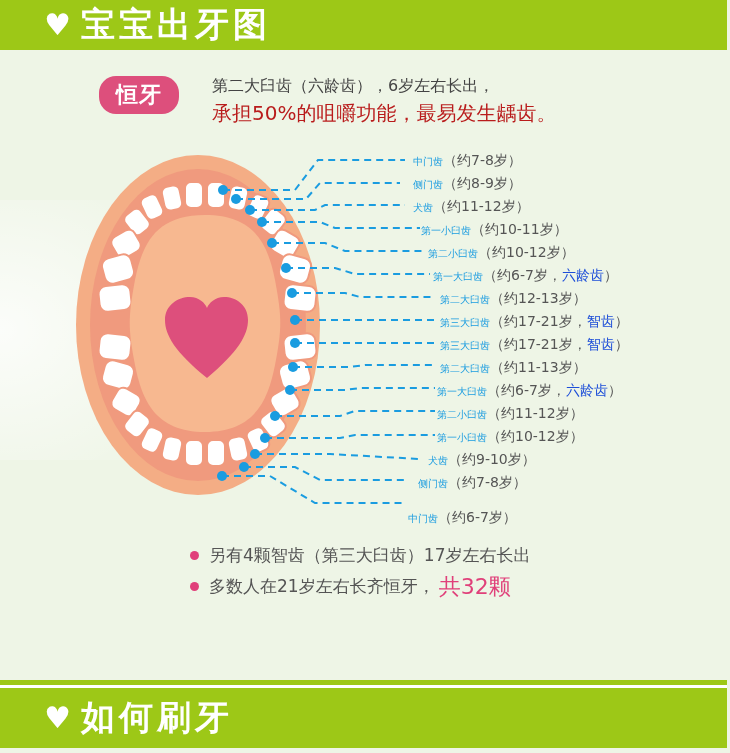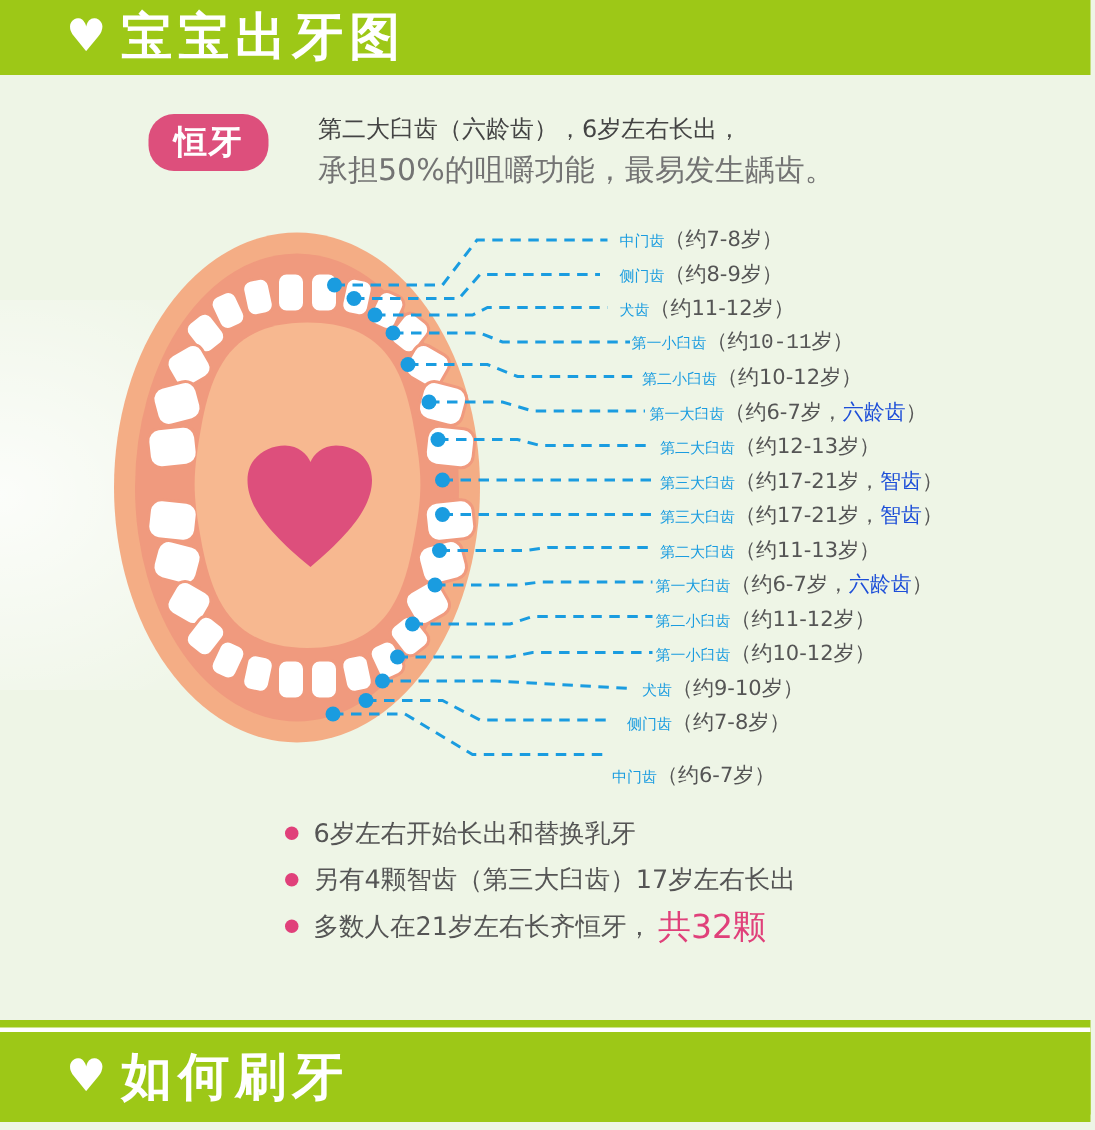--- a/index.html
+++ b/index.html
@@ -5,21 +5,21 @@
   html,body{margin:0;padding:0;}
   body{width:730px;height:753px;overflow:hidden;background:#eef5e6;font-family:"DejaVu Sans","Liberation Sans",sans-serif;position:relative;}
   .banner{position:absolute;left:0;width:727px;background:#9dc817;color:#fff;display:flex;align-items:center;}
   .banner .heart{font-size:30px;margin-left:44px;margin-right:10px;line-height:1;}
   .banner .title{font-size:34px;font-weight:bold;letter-spacing:4px;text-align:center;}
   #banner-top{top:0;height:50px;}
   #banner-bottom{top:685px;height:60px;border-top:3px solid #fff;box-shadow:0 -5px 0 #9dc817;}
   .bg-glow{position:absolute;left:0;top:200px;width:160px;height:260px;background:radial-gradient(ellipse at left, rgba(255,255,255,0.8), rgba(255,255,255,0));}
   .badge{position:absolute;left:99px;top:76px;width:80px;height:38px;border-radius:17px;background:#dd4f7c;color:#fff;font-size:22px;font-weight:bold;display:flex;align-items:center;justify-content:center;letter-spacing:1px;}
   .intro1{position:absolute;left:212px;top:76px;font-size:16px;color:#444;}
-  .intro2{position:absolute;left:212px;top:100px;font-size:20px;color:#737373;}
+  .intro2{position:absolute;left:212px;top:100px;font-size:20px;color:#b91c1c;}
   .label{position:absolute;font-size:14px;color:#555;white-space:nowrap;line-height:18px;}
   .label .name{color:#1a9ce0;font-size:10px;}
   .label .hl{color:#1d4ed8;}
   .bullets{position:absolute;left:190px;top:540px;}
   .bullet{display:flex;align-items:center;height:31px;font-size:17px;color:#555;}
   .dot{width:9px;height:9px;border-radius:50%;background:#e0407a;margin-right:10px;}
   .bullet .big{color:#e0407a;font-size:22px;margin-left:4px;}
   svg{position:absolute;left:0;top:0;}
 </style>
 </head>
@@ -113,39 +113,35 @@
     <circle cx="265" cy="438" r="5"></circle>
     <circle cx="255" cy="454" r="5"></circle>
     <circle cx="244" cy="467" r="5"></circle>
     <circle cx="222" cy="476" r="5"></circle>
   </g>
 </svg>
 
 <div class="label" style="left:413px;top:151px;"><span class="name">中门齿</span><span>（约7-8岁）</span></div>
 <div class="label" style="left:413px;top:174px;"><span class="name">侧门齿</span><span>（约8-9岁）</span></div>
 <div class="label" style="left:413px;top:197px;"><span class="name">犬齿</span><span>（约11-12岁）</span></div>
-<div class="label" style="left:421px;top:220px;font-family:Liberation Mono, monospace;"><span class="name">第一小臼齿</span><span>（约10-11岁）</span></div>
+<div class="label" style="left:421px;top:220px;"><span class="name">第一小臼齿</span><span>（约10-11岁）</span></div>
 <div class="label" style="left:428px;top:243px;"><span class="name">第二小臼齿</span><span>（约10-12岁）</span></div>
 <div class="label" style="left:433px;top:266px;"><span class="name">第一大臼齿</span><span>（约6-7岁，</span><span class="hl">六龄齿</span><span>）</span></div>
 <div class="label" style="left:440px;top:289px;"><span class="name">第二大臼齿</span><span>（约12-13岁）</span></div>
 <div class="label" style="left:440px;top:312px;"><span class="name">第三大臼齿</span><span>（约17-21岁，</span><span class="hl">智齿</span><span>）</span></div>
 <div class="label" style="left:440px;top:335px;"><span class="name">第三大臼齿</span><span>（约17-21岁，</span><span class="hl">智齿</span><span>）</span></div>
 <div class="label" style="left:440px;top:358px;"><span class="name">第二大臼齿</span><span>（约11-13岁）</span></div>
 <div class="label" style="left:437px;top:381px;"><span class="name">第一大臼齿</span><span>（约6-7岁，</span><span class="hl">六龄齿</span><span>）</span></div>
 <div class="label" style="left:437px;top:404px;"><span class="name">第二小臼齿</span><span>（约11-12岁）</span></div>
 <div class="label" style="left:437px;top:427px;"><span class="name">第一小臼齿</span><span>（约10-12岁）</span></div>
 <div class="label" style="left:428px;top:450px;"><span class="name">犬齿</span><span>（约9-10岁）</span></div>
 <div class="label" style="left:418px;top:473px;"><span class="name">侧门齿</span><span>（约7-8岁）</span></div>
 <div class="label" style="left:408px;top:508px;text-align:right;"><span class="name">中门齿</span><span>（约6-7岁）</span></div>
 
 <div class="bullets">
-  <div class="bullet">
-      <span class="dot"></span>
-      <span>6岁左右开始长出和替换乳牙</span>
-    </div>
   <div class="bullet">
       <span class="dot"></span>
       <span>另有4颗智齿（第三大臼齿）17岁左右长出</span>
     </div>
   <div class="bullet">
       <span class="dot"></span>
       <span>多数人在21岁左右长齐恒牙，</span>
       <span class="big">共32颗</span>
     </div>
 </div>

